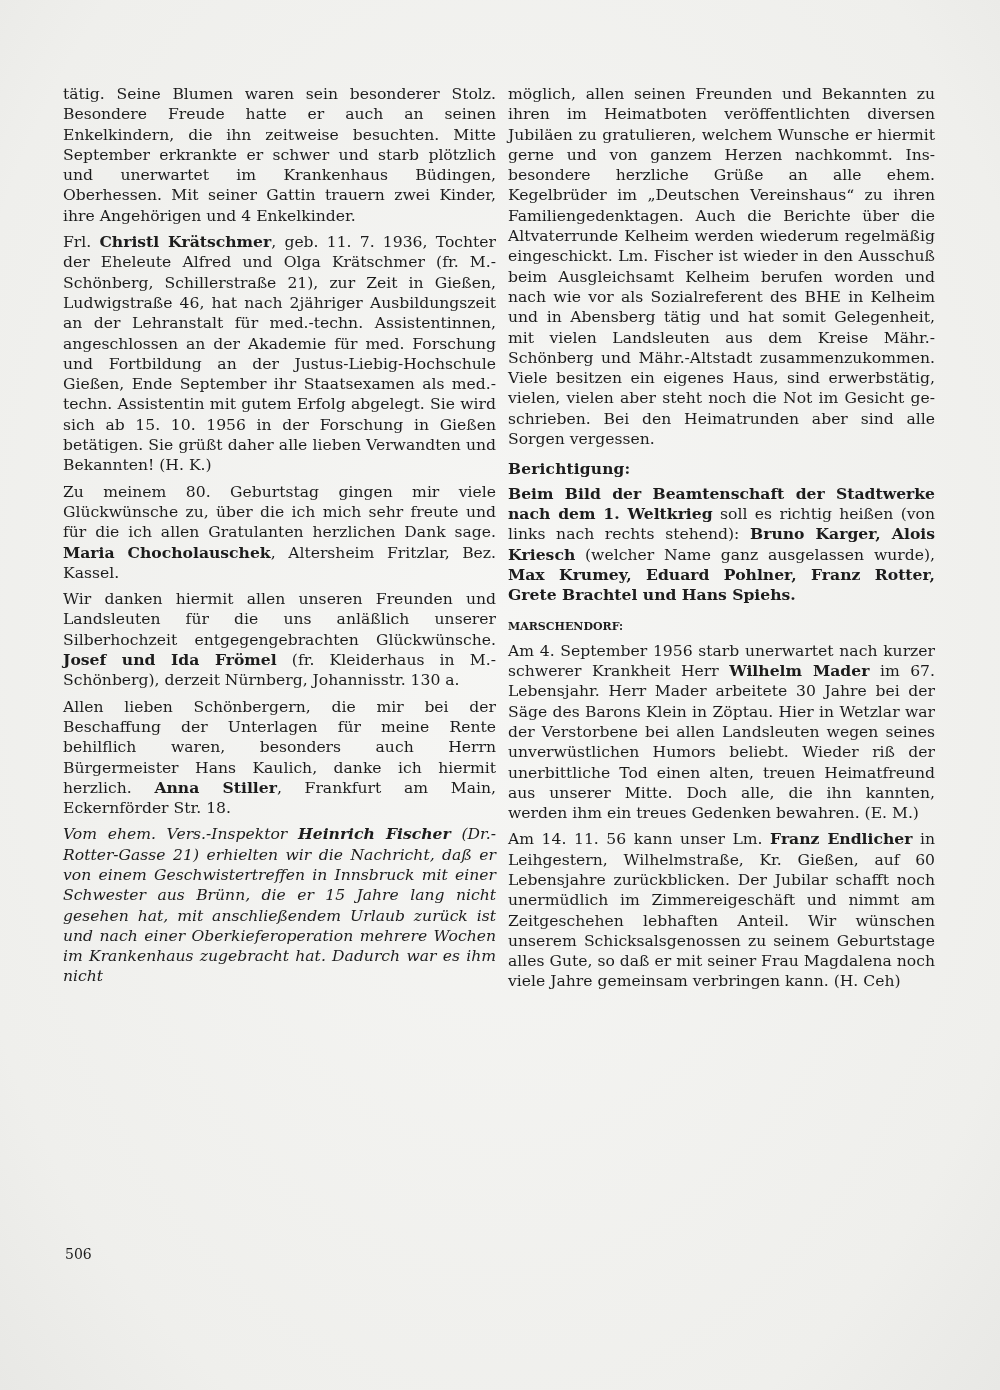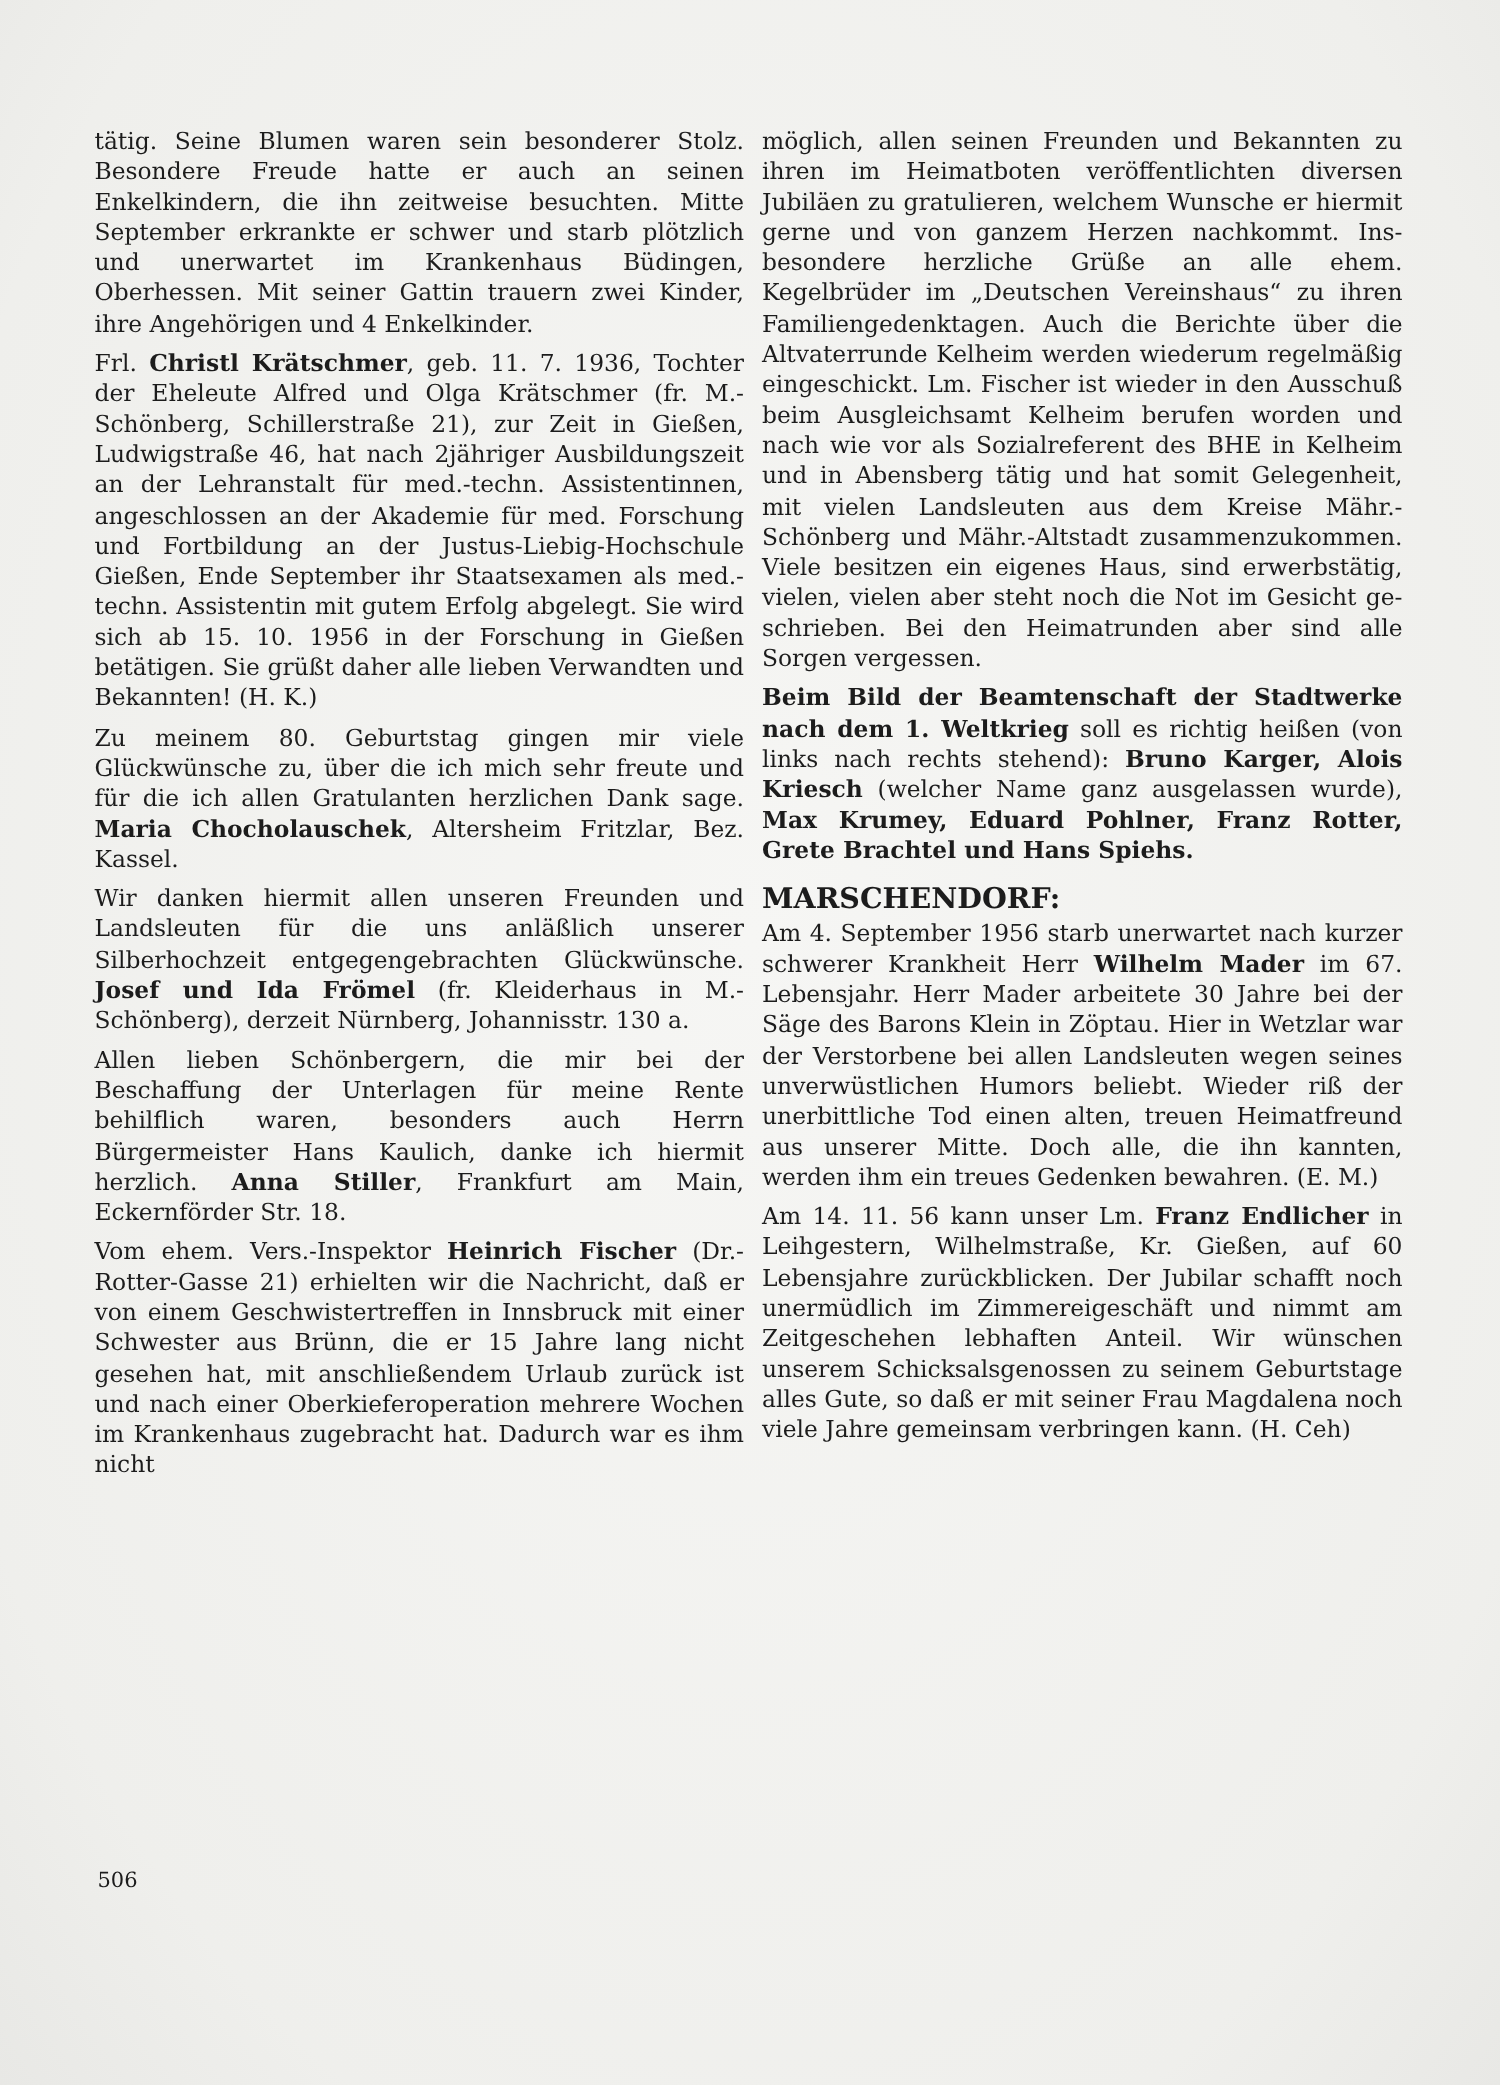--- a/index.html
+++ b/index.html
@@ -20,35 +20,35 @@
     top: 84px;
     width: 433px;
     font-size: 15.6px;
     line-height: 20.3px;
     text-align: justify;
     hyphens: manual;
   }
   .col.left { left: 63px; }
   .col.right { left: 508px; width: 427px; }
   .col p { margin: 0 0 6px 0; }
-  .col p.tight { margin-bottom: 11px; }
+  .col p.tight { margin-bottom: 11px; font-style: italic; }
   .sec-spaced {
     letter-spacing: 3.4px;
     font-size: 15.6px;
     margin: 18px 0 10px 0 !important;
   }
   .sec-bold {
     font-weight: bold;
     font-size: 15.4px;
     letter-spacing: 0.2px;
     margin: 10px 0 4px 0 !important;
   }
   .sec-caps {
     font-weight: bold;
-    font-size: 19px;
+    font-size: 11px;
     margin: 12px 0 3px 0 !important;
   }
   b { font-weight: bold; }
   .page-number {
     position: absolute;
     left: 65px; top: 1246px;
     font-size: 14px;
     font-family: "DejaVu Serif", serif;
   }
 </style>
@@ -69,20 +69,21 @@
 
 
     <p><span>Allen lieben Schönbergern, die mir bei der Beschaffung der Unterlagen für meine Rente behilflich waren, besonders auch Herrn Bürgermeister Hans Kaulich, danke ich hiermit herzlich. </span><b>Anna Stiller</b><span>, Frank­furt am Main, Eckernförder Str. 18.</span></p>
 
     <p class="tight"><span>Vom ehem. Vers.-Inspektor </span><b>Heinrich Fi­scher</b><span> (Dr.-Rotter-Gasse 21) erhielten wir die Nachricht, daß er von einem Geschwi­stertreffen in Innsbruck mit einer Schwe­ster aus Brünn, die er 15 Jahre lang nicht gesehen hat, mit anschließendem Urlaub zurück ist und nach einer Oberkieferope­ration mehrere Wochen im Krankenhaus zugebracht hat. Dadurch war es ihm nicht</span></p>
   </div>
 
   <div class="col right">
     <p>möglich, allen seinen Freunden und Be­kannten zu ihren im Heimatboten veröf­fentlichten diversen Jubiläen zu gratulie­ren, welchem Wunsche er hiermit gerne und von ganzem Herzen nachkommt. Ins­besondere herzliche Grüße an alle ehem. Kegelbrüder im „Deutschen Vereinshaus“ zu ihren Familiengedenktagen. Auch die Berichte über die Altvaterrunde Kelheim werden wiederum regelmäßig eingeschickt. Lm. Fischer ist wieder in den Ausschuß beim Ausgleichsamt Kelheim berufen wor­den und nach wie vor als Sozialreferent des BHE in Kelheim und in Abensberg tätig und hat somit Gelegenheit, mit vie­len Landsleuten aus dem Kreise Mähr.-Schönberg und Mähr.-Altstadt zusammen­zukommen. Viele besitzen ein eigenes Haus, sind erwerbstätig, vielen, vielen aber steht noch die Not im Gesicht ge­schrieben. Bei den Heimatrunden aber sind alle Sorgen vergessen.</p>
 
+    <p class="sec-bold">Berichtigung:</p>
     <p><b>Beim Bild der Beamtenschaft der Stadt­werke nach dem 1. Weltkrieg</b><span> soll es rich­tig heißen (von links nach rechts stehend): </span><b>Bruno Karger, Alois Kriesch</b><span> (welcher Name ganz ausgelassen wurde), </span><b>Max Kru­mey, Eduard Pohlner, Franz Rotter, Grete Brachtel und Hans Spiehs.</b></p>
 
     <p class="sec-caps">MARSCHENDORF:</p>
     <p><span>Am 4. September 1956 starb unerwartet nach kurzer schwerer Krankheit Herr </span><b>Wil­helm Mader</b><span> im 67. Lebensjahr. Herr Ma­der arbeitete 30 Jahre bei der Säge des Barons Klein in Zöptau. Hier in Wetzlar war der Verstorbene bei allen Landsleu­ten wegen seines unverwüstlichen Humors beliebt. Wieder riß der unerbittliche Tod einen alten, treuen Heimatfreund aus un­serer Mitte. Doch alle, die ihn kannten, werden ihm ein treues Gedenken bewah­ren. (E. M.)</span></p>
 
     <p><span>Am 14. 11. 56 kann unser Lm. </span><b>Franz End­licher</b><span> in Leihgestern, Wilhelmstraße, Kr. Gießen, auf 60 Lebensjahre zurückblicken. Der Jubilar schafft noch unermüdlich im Zimmereigeschäft und nimmt am Zeitge­schehen lebhaften Anteil. Wir wünschen unserem Schicksalsgenossen zu seinem Geburtstage alles Gute, so daß er mit sei­ner Frau Magdalena noch viele Jahre ge­meinsam verbringen kann. (H. Ceh)</span></p>
   </div>
 
   <div class="page-number">506</div>
 </div>

